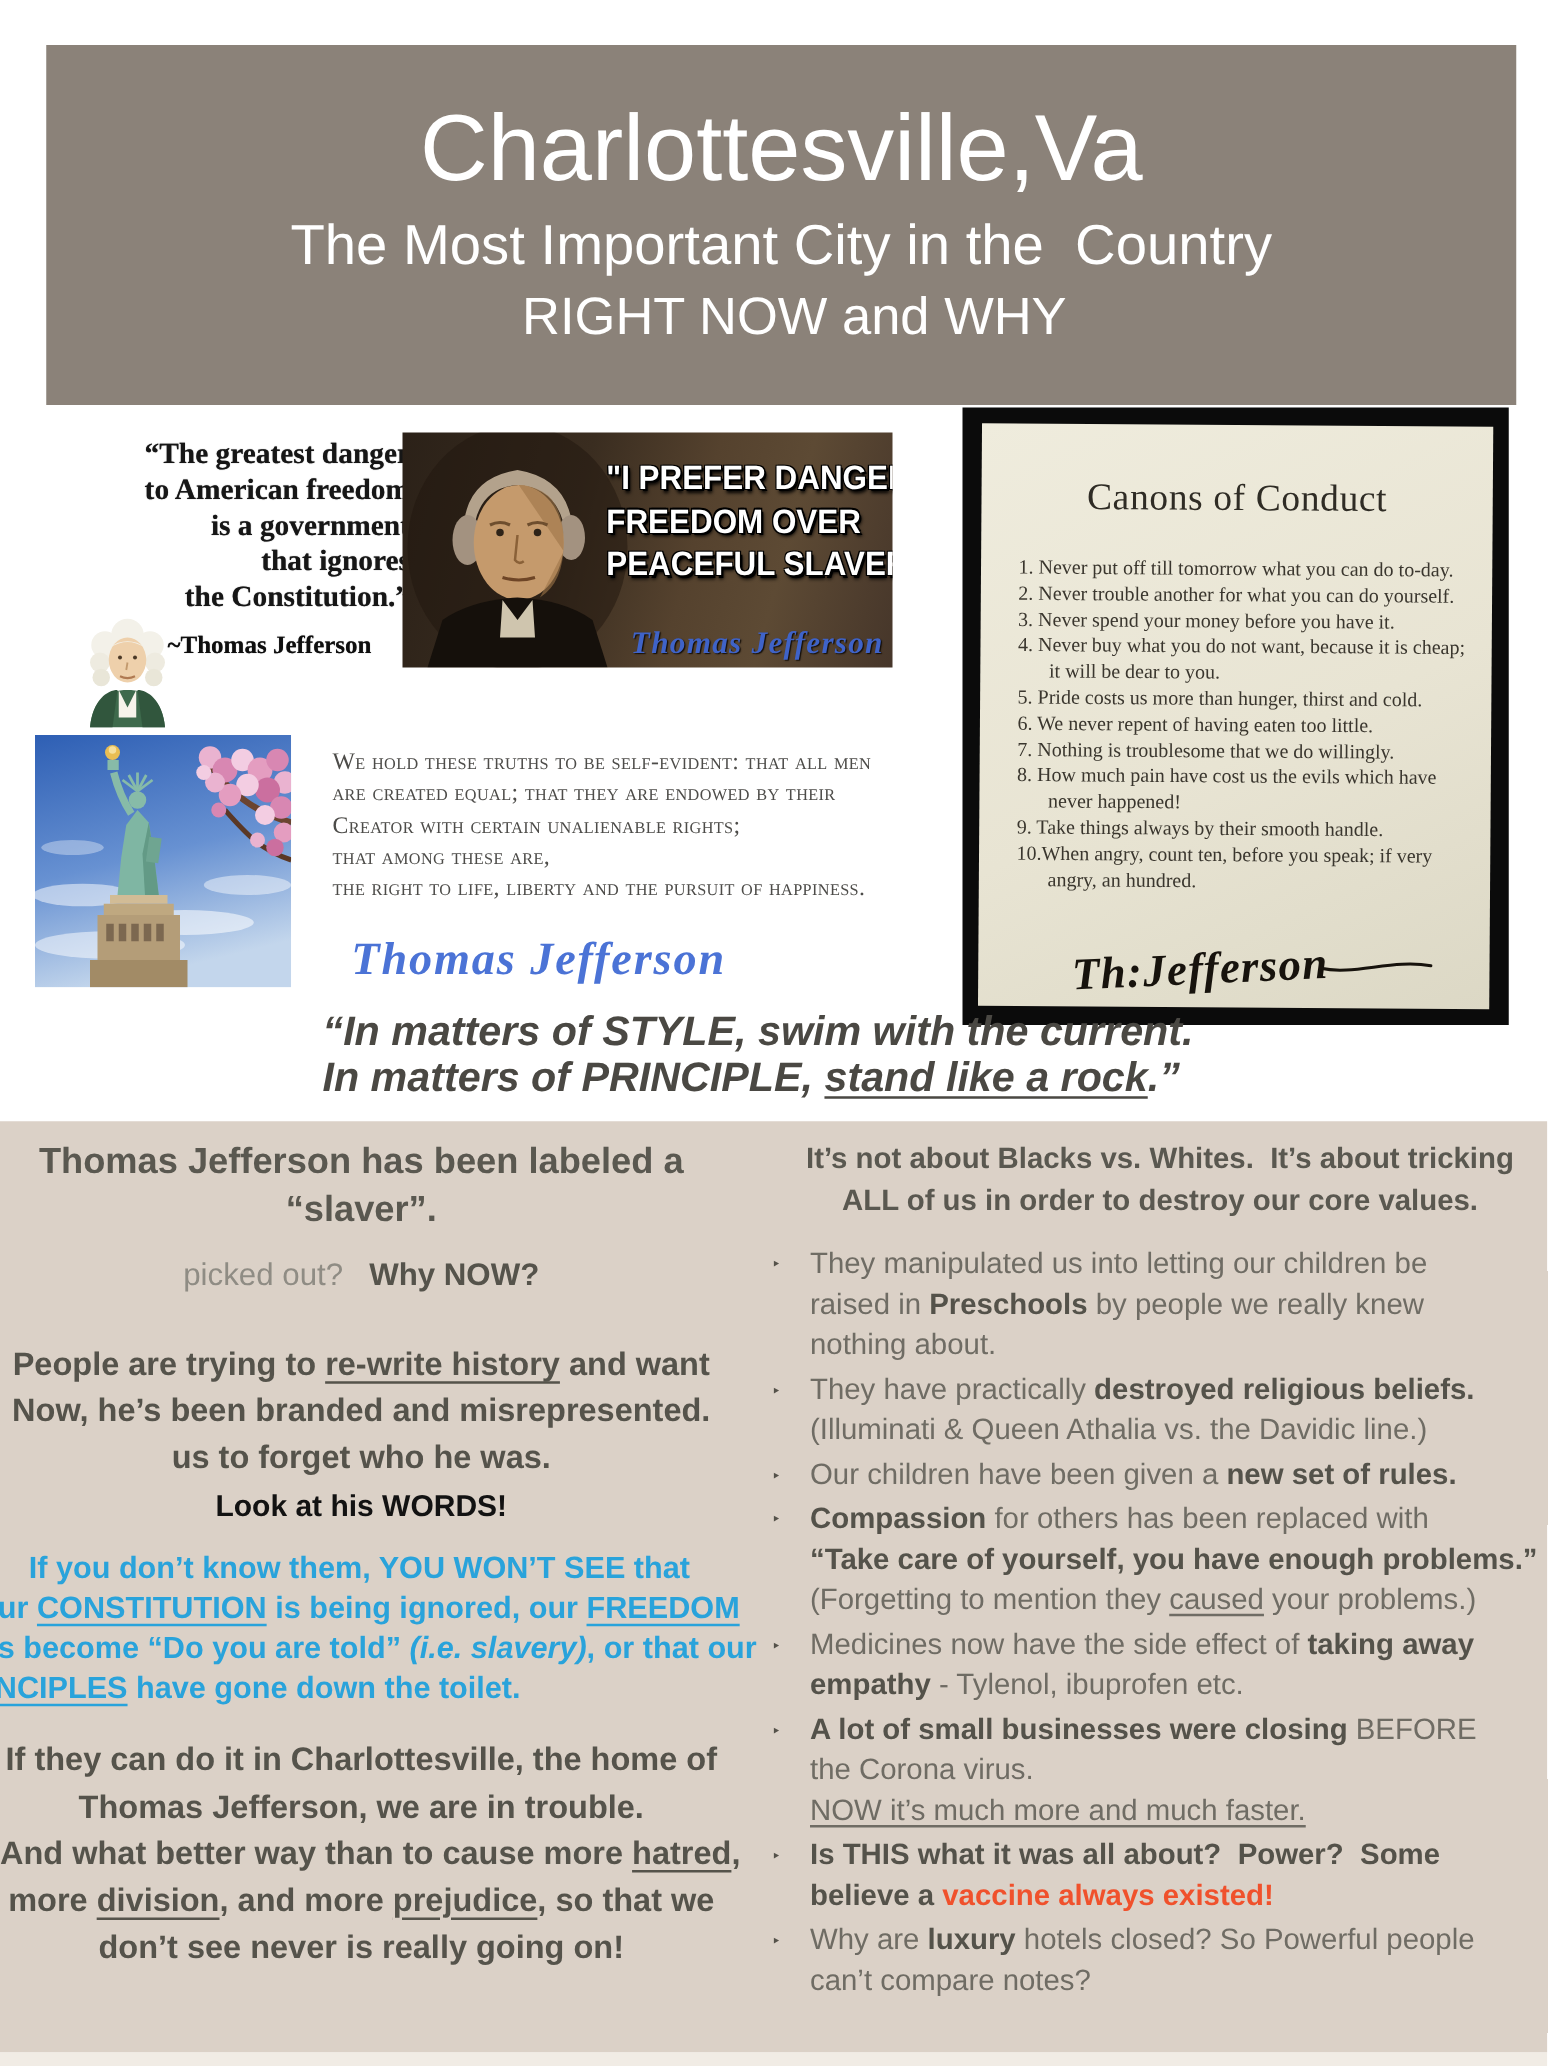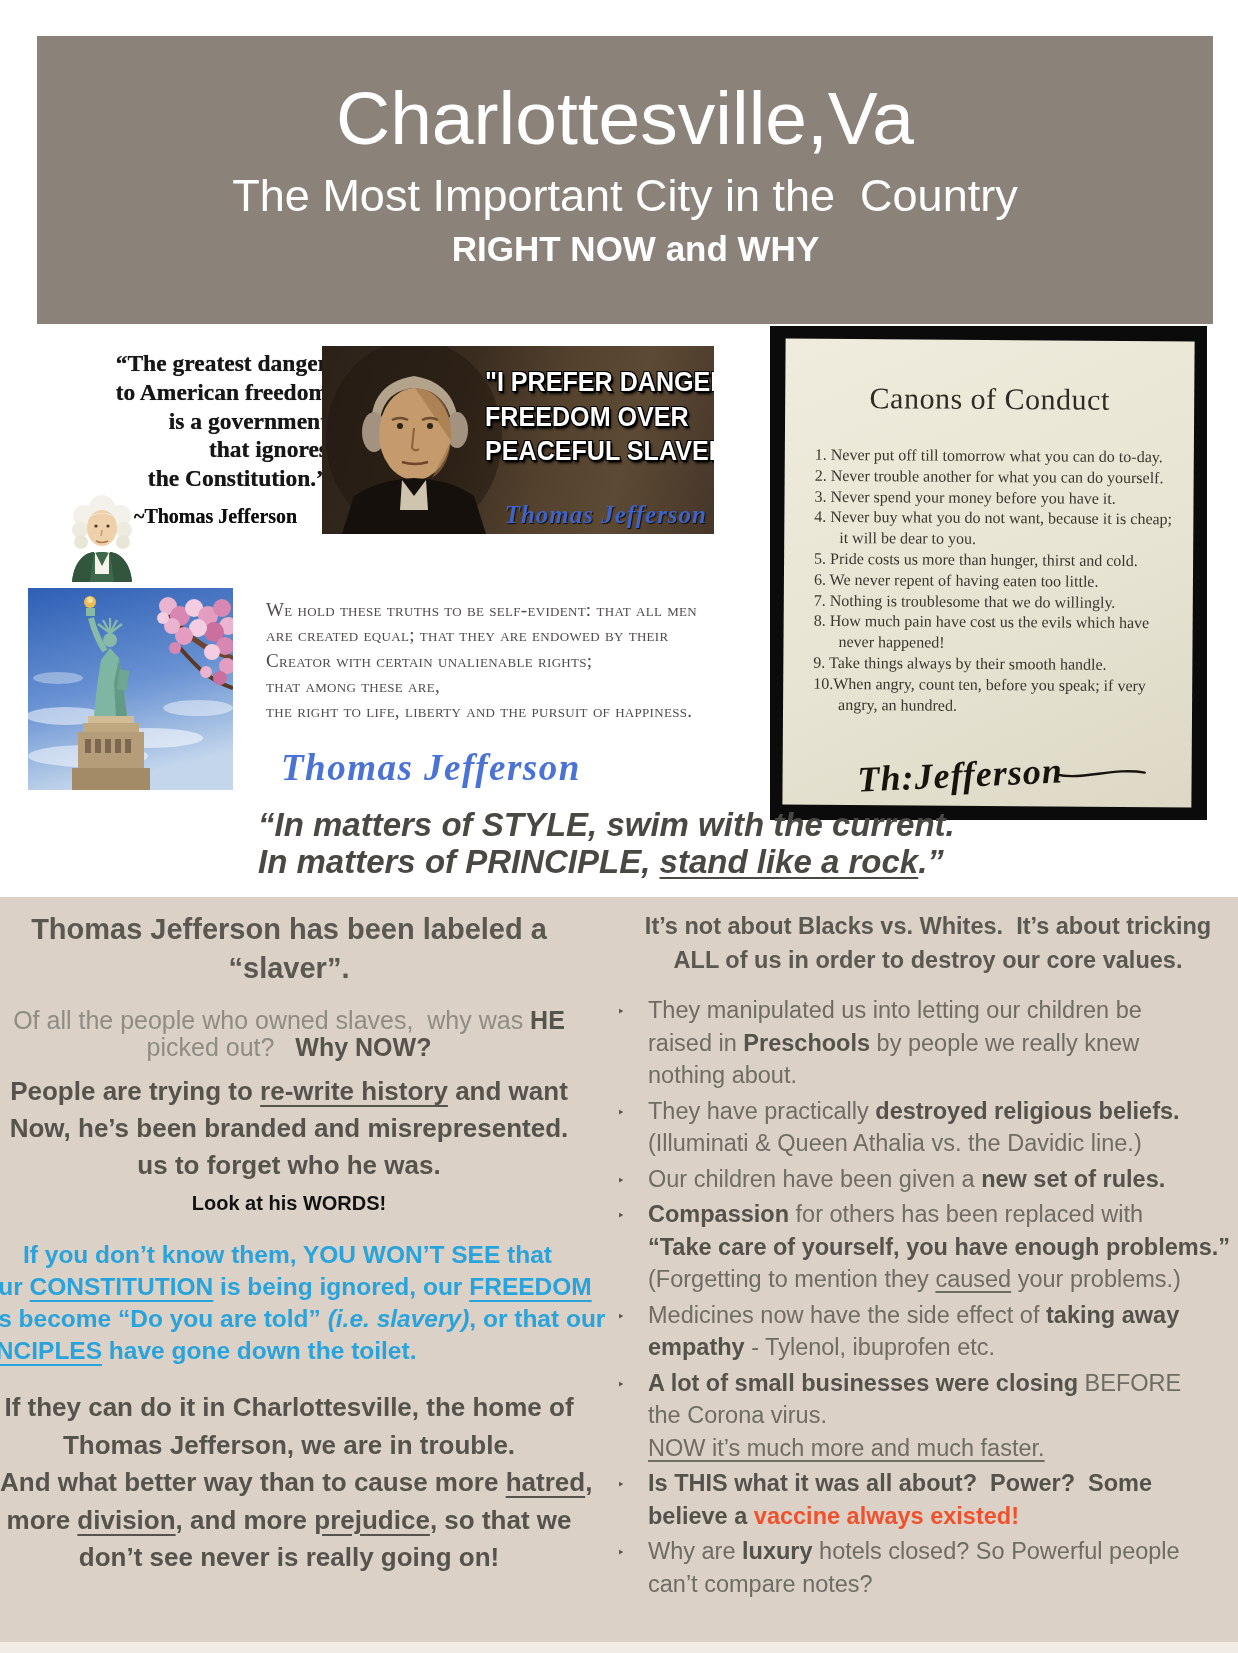--- a/index.html
+++ b/index.html
@@ -6,21 +6,21 @@
   .page{position:relative;width:1238px;height:1653px;background:#ffffff;overflow:hidden;
         font-family:"Liberation Sans",sans-serif;}
   .page *{box-sizing:border-box;}
   .ln{white-space:pre;}
 
   
   .header{position:absolute;left:37px;top:36px;width:1176px;height:288px;background:#8b8279;
           color:#fff;text-align:center;padding-top:40px;}
   .h-title{font-size:75px;line-height:1.12;font-weight:400;white-space:pre;}
   .h-sub{font-size:45px;line-height:1.2;font-weight:400;margin-top:9px;white-space:pre;}
-  .h-sub2{font-size:35px;line-height:1.2;font-weight:700;margin-top:5px;white-space:pre;margin-left:21px;}
+  .h-sub2{font-size:42px;line-height:1.2;font-weight:400;margin-top:5px;white-space:pre;margin-left:21px;}
 
   
   .lq{position:absolute;left:40px;top:349px;width:288px;text-align:right;color:#161616;
       font-family:"Liberation Serif",serif;font-weight:700;font-size:23.5px;line-height:28.8px;
       text-shadow:0 0 .7px #444;}
   .lq-portrait{position:absolute;left:64px;top:492px;width:76px;height:90px;}
   .lq-attr{position:absolute;left:134px;top:505px;font-family:"Liberation Serif",serif;
            font-weight:700;font-size:20px;color:#0e0e0e;text-shadow:0 0 .6px #444;}
 
   
@@ -66,21 +66,21 @@
   .bottom{position:absolute;left:0;top:897px;width:1238px;height:745px;background:#dbd1c7;}
   .strip{position:absolute;left:0;top:1642px;width:1238px;height:11px;background:#f1ece5;}
 
   .lc-h{position:absolute;left:0;top:13px;width:578px;text-align:center;font-size:29px;
         font-weight:700;color:#5a5850;line-height:39px;}
   .lc-p1{position:absolute;left:0;top:110px;width:578px;text-align:center;font-size:25px;
          color:#8f8c84;line-height:27px;}
   .lc-p1 .dk{color:#55534b;font-weight:700;}
   .lc-p2{position:absolute;left:0;top:176px;width:578px;text-align:center;font-size:26px;
          font-weight:700;color:#55534b;line-height:37px;}
-  .lc-p4{position:absolute;left:0;top:295px;width:578px;text-align:center;font-size:20px;
+  .lc-p4{position:absolute;left:0;top:295px;width:578px;text-align:center;font-size:24px;
          font-weight:700;color:#121212;}
   .lc-p5{position:absolute;left:-45px;top:342px;width:665px;text-align:center;font-size:24.5px;
          font-weight:700;color:#29a3db;line-height:32px;}
   .lc-p5 .ta-left{text-align:left;}
   .lc-p6{position:absolute;left:0;top:492px;width:578px;text-align:center;font-size:26px;
          font-weight:700;color:#55534b;line-height:37.5px;}
   .u2{text-decoration:underline;text-decoration-thickness:2px;text-underline-offset:5px;}
   .it{font-style:italic;}
 
   .rc-h{position:absolute;left:608px;top:12px;width:640px;text-align:center;font-size:23.5px;
@@ -266,21 +266,20 @@
   </div>
 
   <div class="bottom">
 
     <div class="lc-h">
       <div class="ln">Thomas Jefferson has been labeled a</div>
       <div class="ln">“slaver”.</div>
     </div>
 
     <div class="lc-p1">
-      <div class="ln"><span>Of all the people who owned slaves,  why was </span><span class="dk">HE</span></div>
       <div class="ln"><span>picked out?   </span><span class="dk">Why NOW?</span></div>
     </div>
 
     <div class="lc-p2">
       <div class="ln"><span>People are trying to </span><span class="u2">re-write history</span><span> and want</span></div>
       <div class="ln">Now, he’s been branded and misrepresented.</div>
       <div class="ln">us to forget who he was.</div>
     </div>
 
     <div class="lc-p4">

